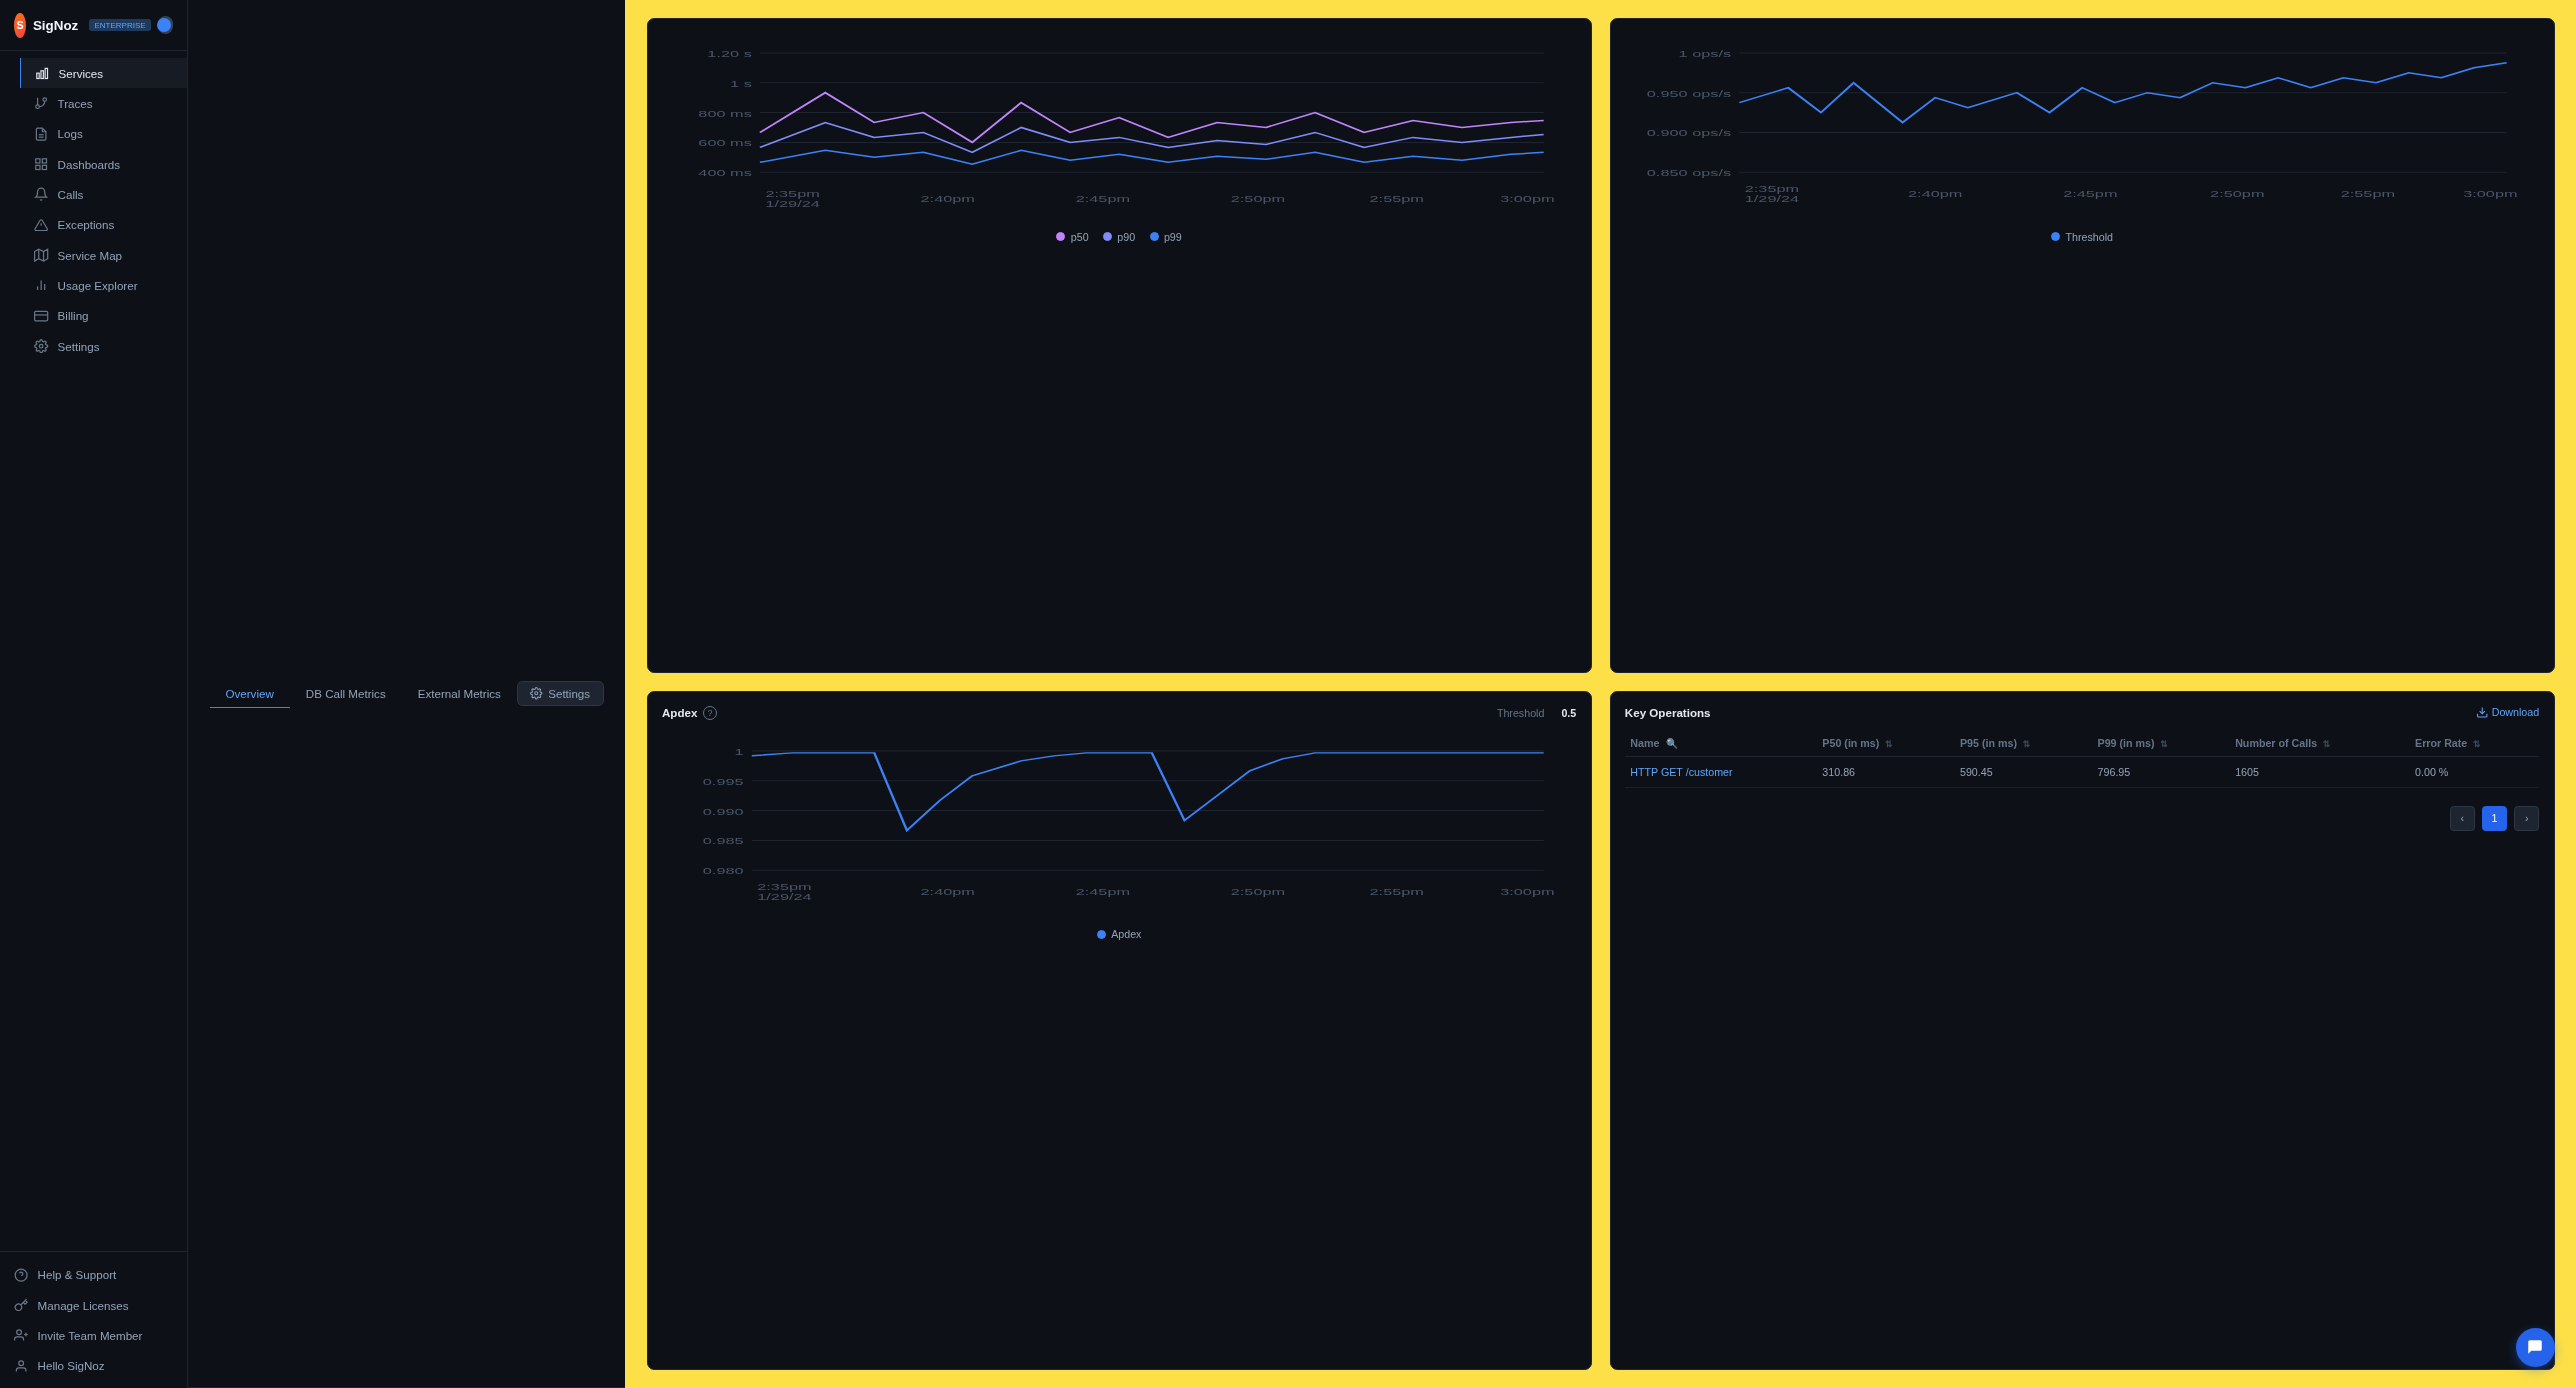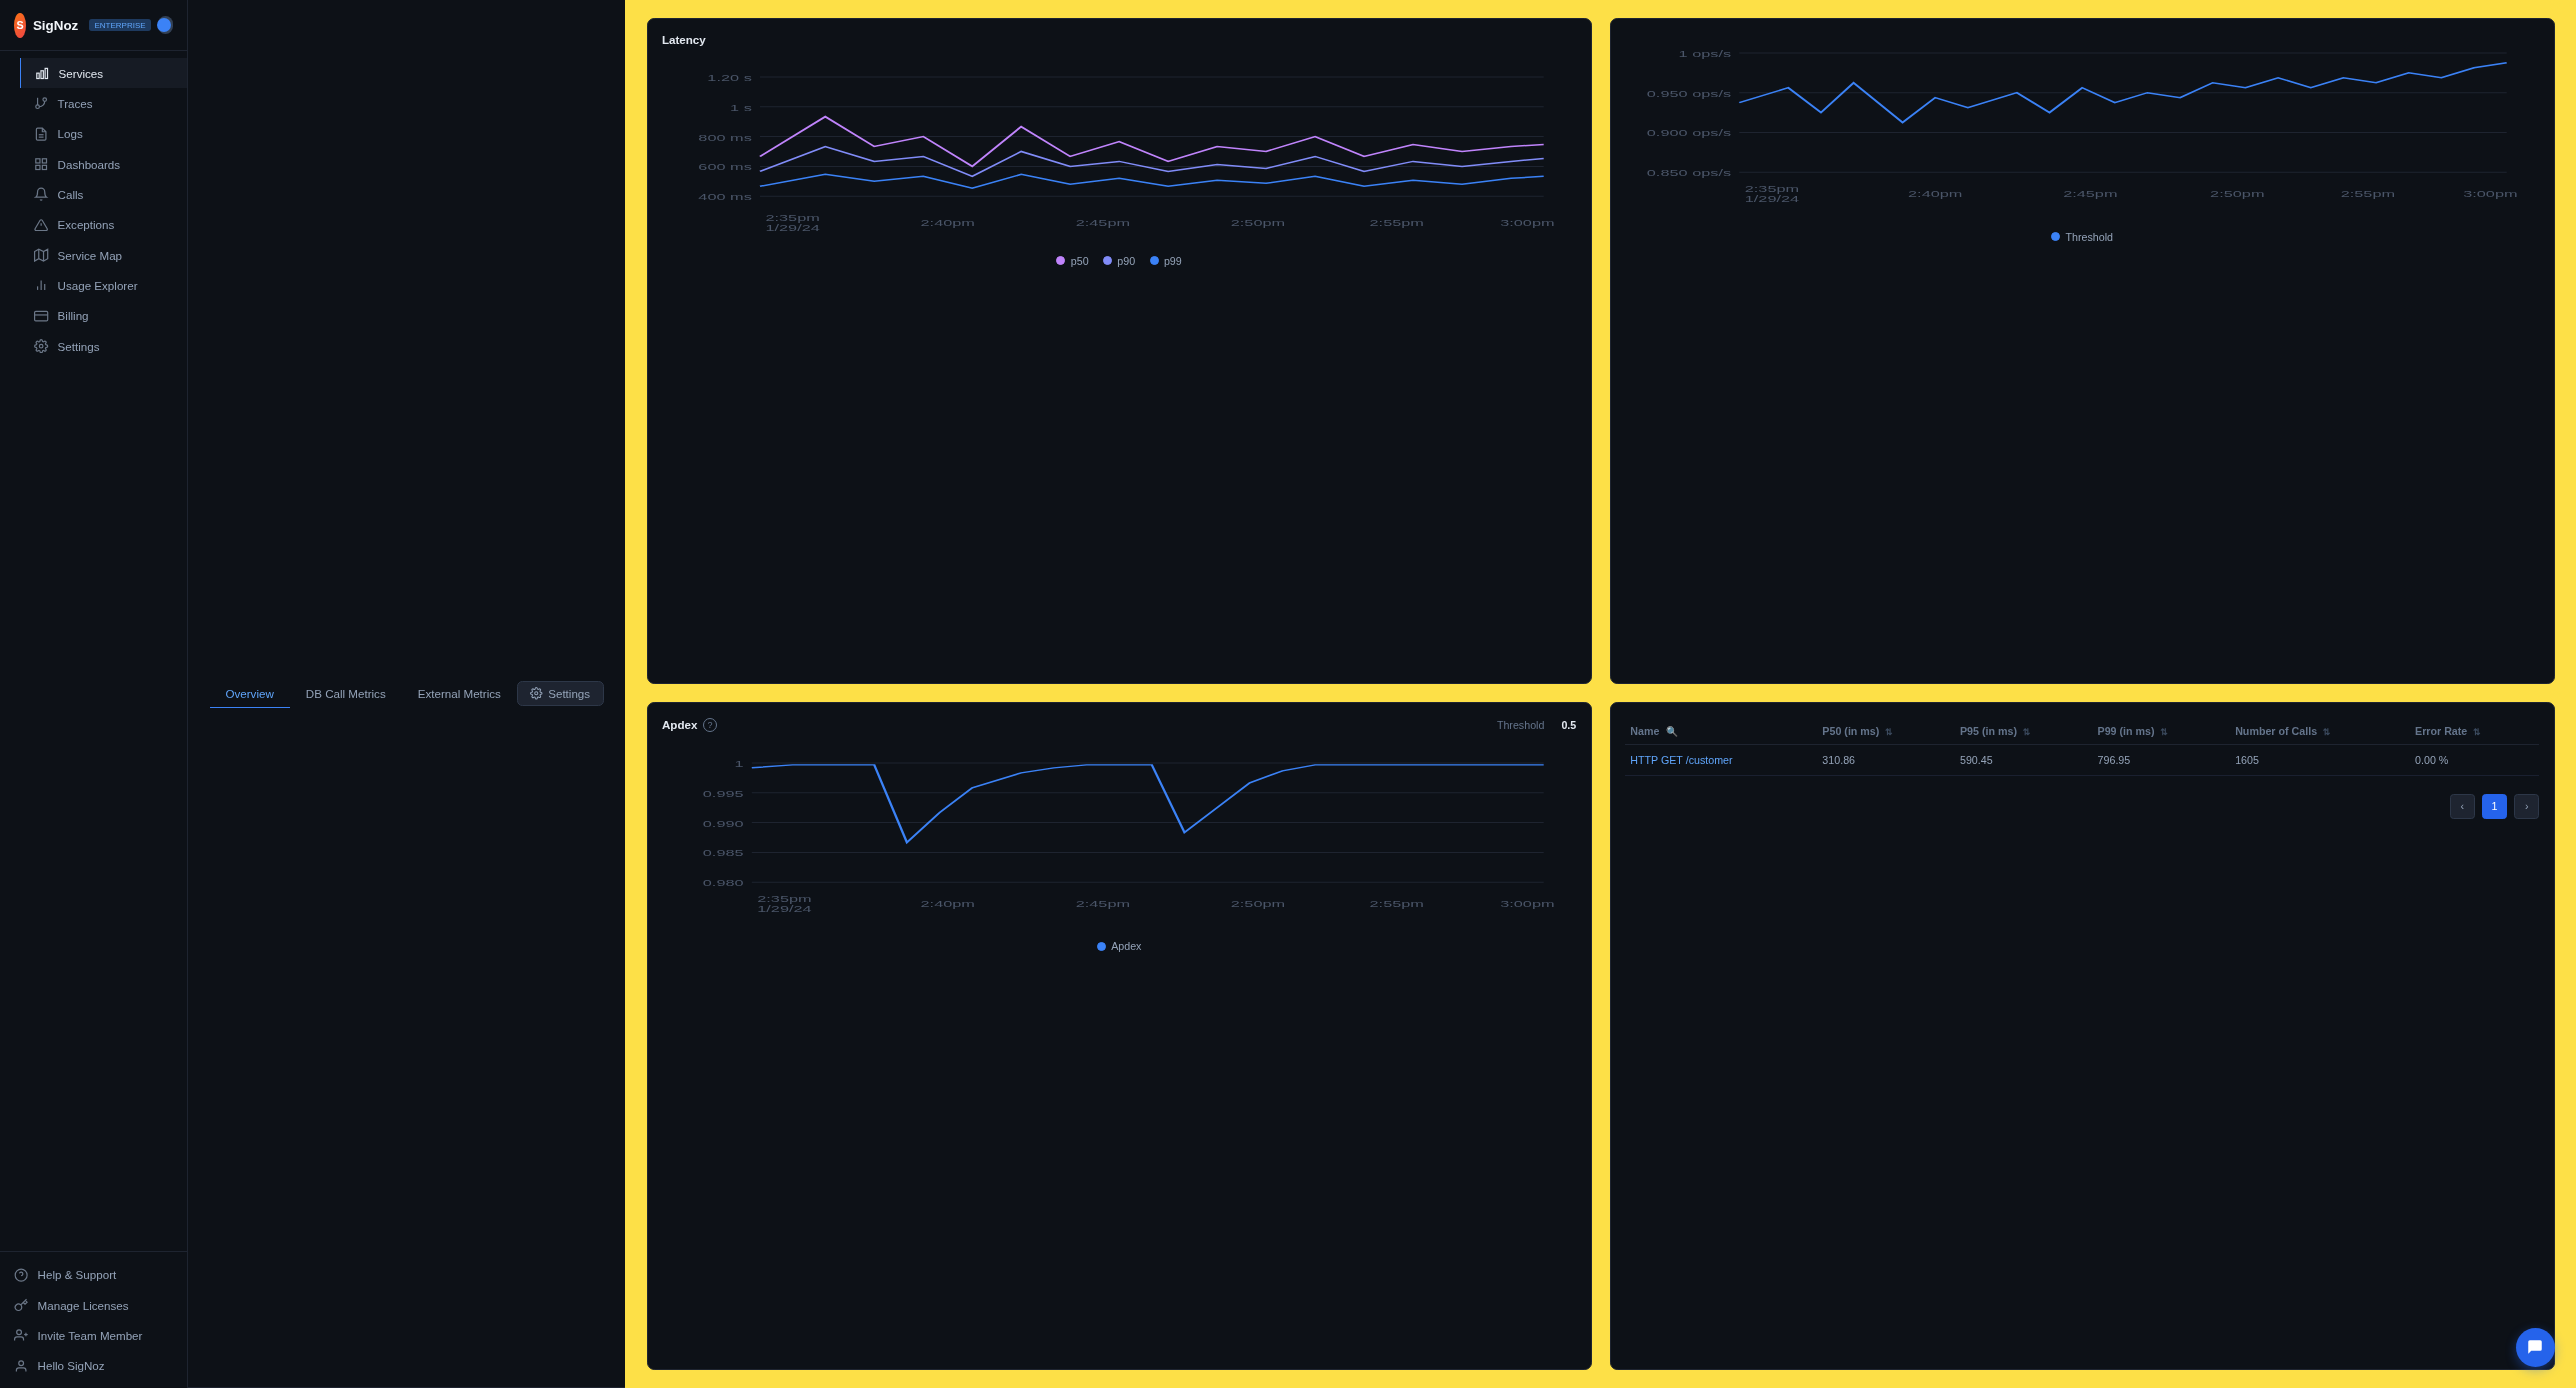--- a/index.html
+++ b/index.html
@@ -537,21 +537,20 @@
         <circle cx="12" cy="12" r="3"></circle>
           <path d="M19.4 15a1.65 1.65 0 00.33 1.82l.06.06a2 2 0 010 2.83 2 2 0 01-2.83 0l-.06-.06a1.65 1.65 0 00-1.82-.33 1.65 1.65 0 00-1 1.51V21a2 2 0 01-4 0v-.09A1.65 1.65 0 009 19.4a1.65 1.65 0 00-1.82.33l-.06.06a2 2 0 01-2.83-2.83l.06-.06A1.65 1.65 0 004.68 15a1.65 1.65 0 00-1.51-1H3a2 2 0 010-4h.09A1.65 1.65 0 004.6 9a1.65 1.65 0 00-.33-1.82l-.06-.06a2 2 0 012.83-2.83l.06.06A1.65 1.65 0 009 4.68a1.65 1.65 0 001-1.51V3a2 2 0 014 0v.09a1.65 1.65 0 001 1.51 1.65 1.65 0 001.82-.33l.06-.06a2 2 0 012.83 2.83l-.06.06A1.65 1.65 0 0019.4 9a1.65 1.65 0 001.51 1H21a2 2 0 010 4h-.09a1.65 1.65 0 00-1.51 1z"></path>
       </svg>
       <span>Settings</span>
     </button>
   </div>
 
   <div class="content">
 
     <div class="panel">
-      <div class="panel-title">Latency</div>
       <div class="chart-area">
         <svg class="chart-svg" viewBox="0 0 560 180" preserveAspectRatio="none" style="font-size:13px">
 
           <line x1="60" y1="20" x2="540" y2="20" class="grid-line"></line>
           <line x1="60" y1="50" x2="540" y2="50" class="grid-line"></line>
           <line x1="60" y1="80" x2="540" y2="80" class="grid-line"></line>
           <line x1="60" y1="110" x2="540" y2="110" class="grid-line"></line>
           <line x1="60" y1="140" x2="540" y2="140" class="grid-line"></line>
 
           <text x="55" y="24" class="y-axis-label" text-anchor="end">1.20 s</text>
@@ -665,20 +664,31 @@
       </div>
       <div class="legend">
         <div class="legend-item">
           <div class="legend-dot" style="border-color: #3b82f6; background: #3b82f6;"></div>
           <span>Apdex</span>
         </div>
       </div>
     </div>
 
     <div class="panel">
+      <div class="key-ops-header">
+        <span class="panel-title">Key Operations</span>
+        <div class="download-btn">
+          <svg width="12.5" height="12.5" viewBox="0 0 24 24" fill="none" stroke="currentColor" stroke-width="2">
+            <path d="M21 15v4a2 2 0 01-2 2H5a2 2 0 01-2-2v-4"></path>
+              <polyline points="7 10 12 15 17 10"></polyline>
+              <line x1="12" y1="15" x2="12" y2="3"></line>
+          </svg>
+          <span>Download</span>
+        </div>
+      </div>
 
       <table class="ops-table">
         <thead>
           <tr>
             <th>
               <span>Name</span>
               <span class="search-icon-th">🔍</span>
             </th>
             <th>
               <span>P50 (in ms)</span>

